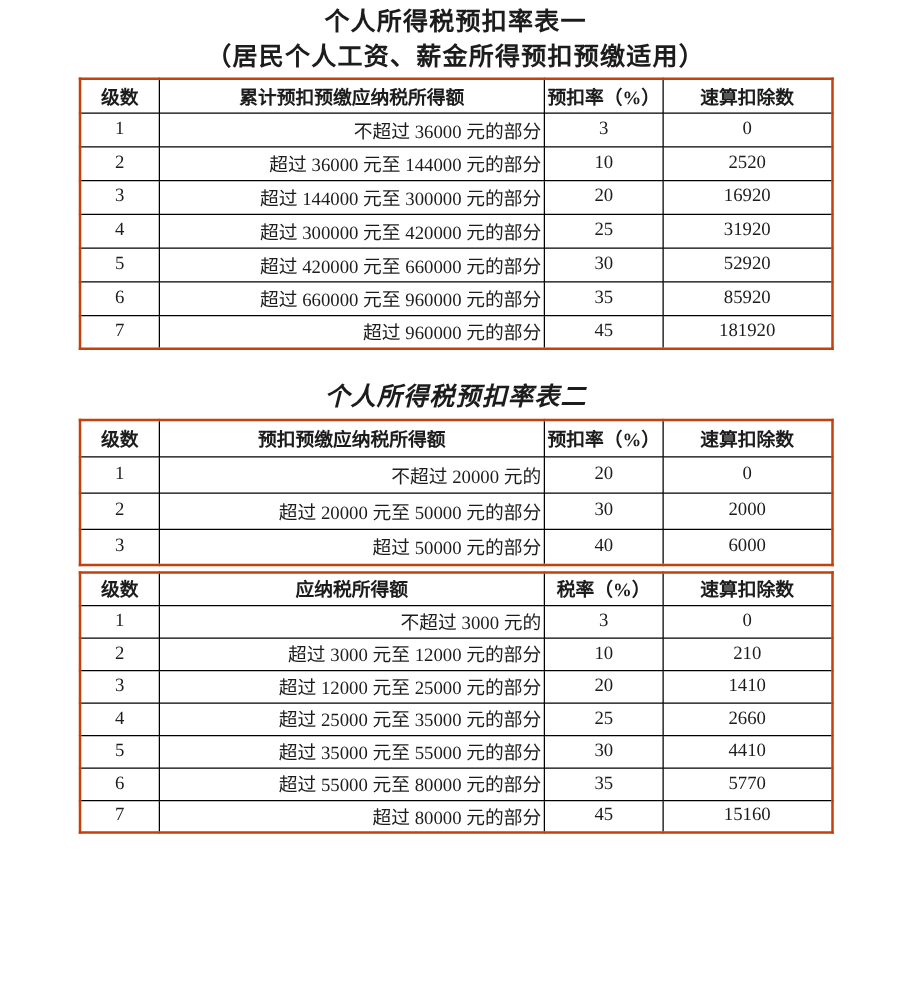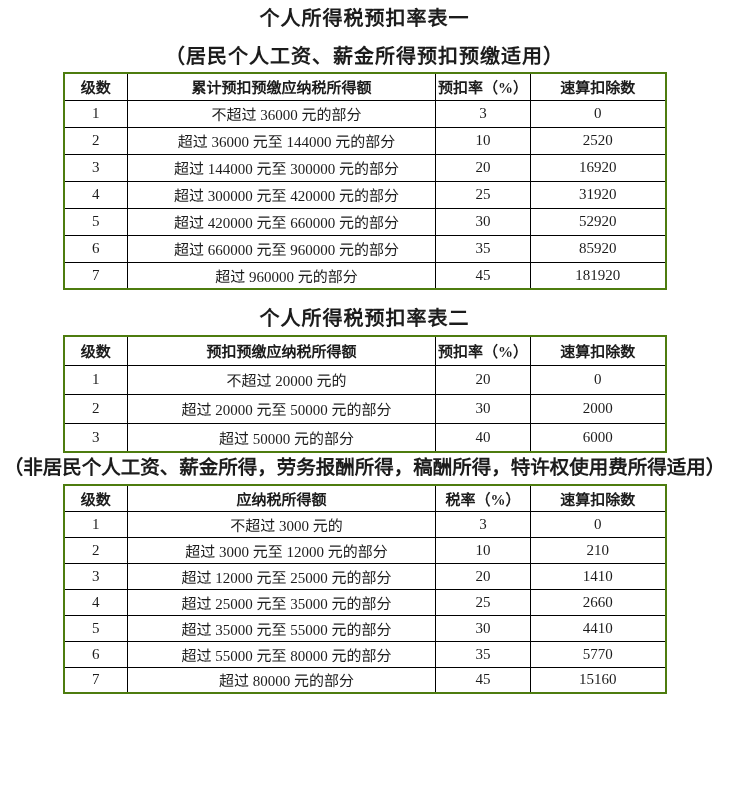--- a/index.html
+++ b/index.html
@@ -16,52 +16,52 @@
   .title, .subtitle {
     text-align: center;
     font-weight: bold;
     font-size: 20px;
     line-height: 24px;
     letter-spacing: 1px;
     white-space: nowrap;
   }
   
   .s1 .title    { padding-top: 6px; }
-  .s1 .subtitle { margin-top: 14px; }
+  .s1 .subtitle { margin-top: 4px; }
   .s1 table     { margin-top: 4px; }
   
-  .s2 .title    { margin-top: 16px; }
+  .s2 .title    { margin-top: 26px; font-style: italic; }
   .s2 .subtitle { margin-top: 5px; }
   .s2 table     { margin-top: 5px; }
   
   .s3 .title    { margin-top: 32px; }
   .s3 .subtitle { margin-top: 3px; letter-spacing: 0; font-size: 19.5px; }
   .s3 table     { margin-top: 4px; }
 
   table.grid {
     border-collapse: collapse;
     table-layout: fixed;
     width: 602px;
     margin-left: auto;
     margin-right: auto;
-    border: 2px solid #4d7c0f;
+    border: 2px solid #c2410c;
   }
   .grid th, .grid td {
     border: 1px solid #000000;
     text-align: center;
     vertical-align: middle;
     font-size: 15px;
     padding: 0 2px;
     overflow: hidden;
   }
   .grid th { font-weight: bold; }
   .t1 th, .t1 td { height: 27px; }
   .t2 th, .t2 td { height: 29px; }
   .t3 th, .t3 td { height: 26px; }
-  .grid td.desc { text-align: center; padding-left: 12px; }
+  .grid td.desc { text-align: right; padding-left: 12px; }
 </style>
 </head>
 <body>
 
 <div class="doc">
 
   <section class="s1">
     <div class="title">个人所得税预扣率表一</div>
     <div class="subtitle">（居民个人工资、薪金所得预扣预缴适用）</div>
     <table class="grid t1">
@@ -160,21 +160,20 @@
             <td>3</td>
             <td class="desc">超过 50000 元的部分</td>
             <td>40</td>
             <td>6000</td>
           </tr>
         </tbody>
     </table>
   </section>
 
   <section class="s3">
-    <div class="subtitle">（非居民个人工资、薪金所得，劳务报酬所得，稿酬所得，特许权使用费所得适用）</div>
     <table class="grid t3">
       <colgroup>
         <col style="width:64px">
           <col style="width:308px">
           <col style="width:95px">
           <col style="width:135px">
       </colgroup>
       <thead>
         <tr>
           <th>级数</th>

